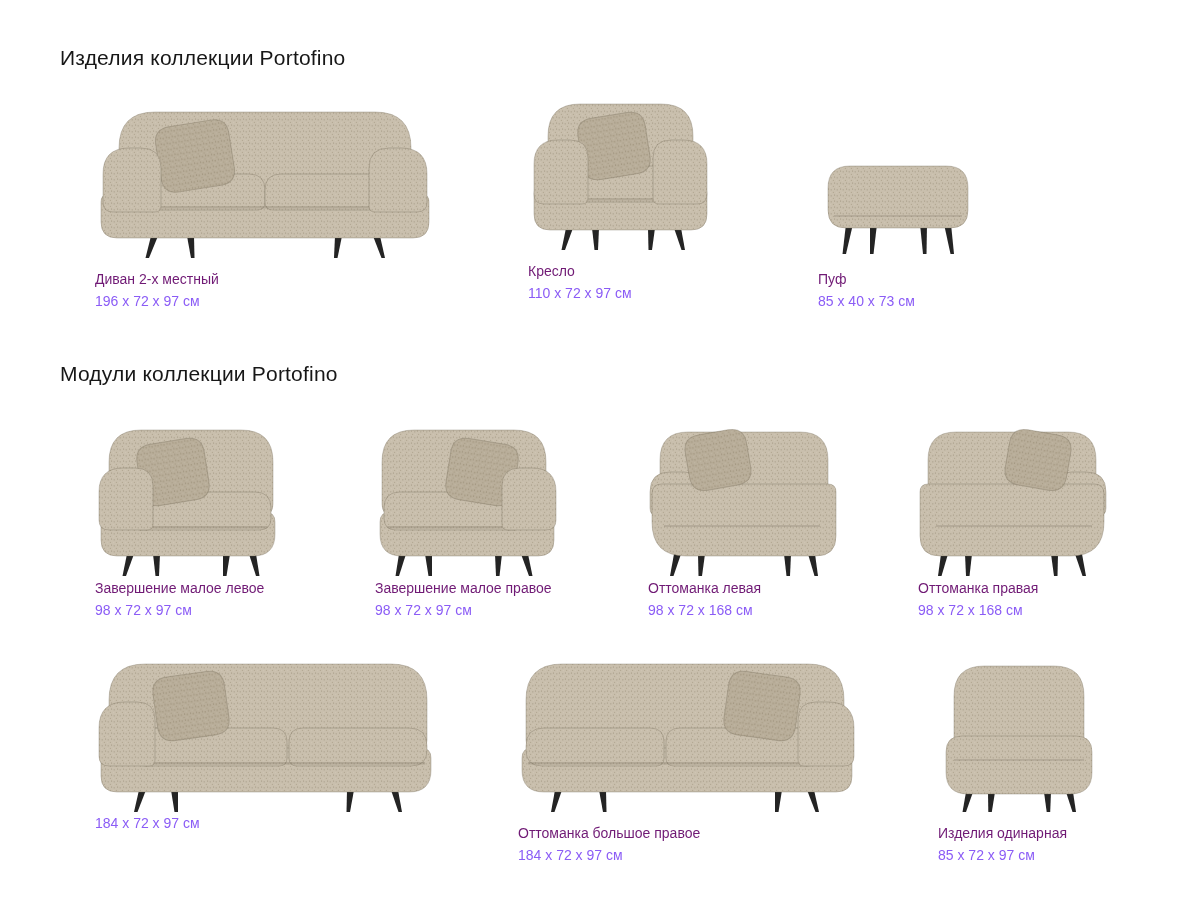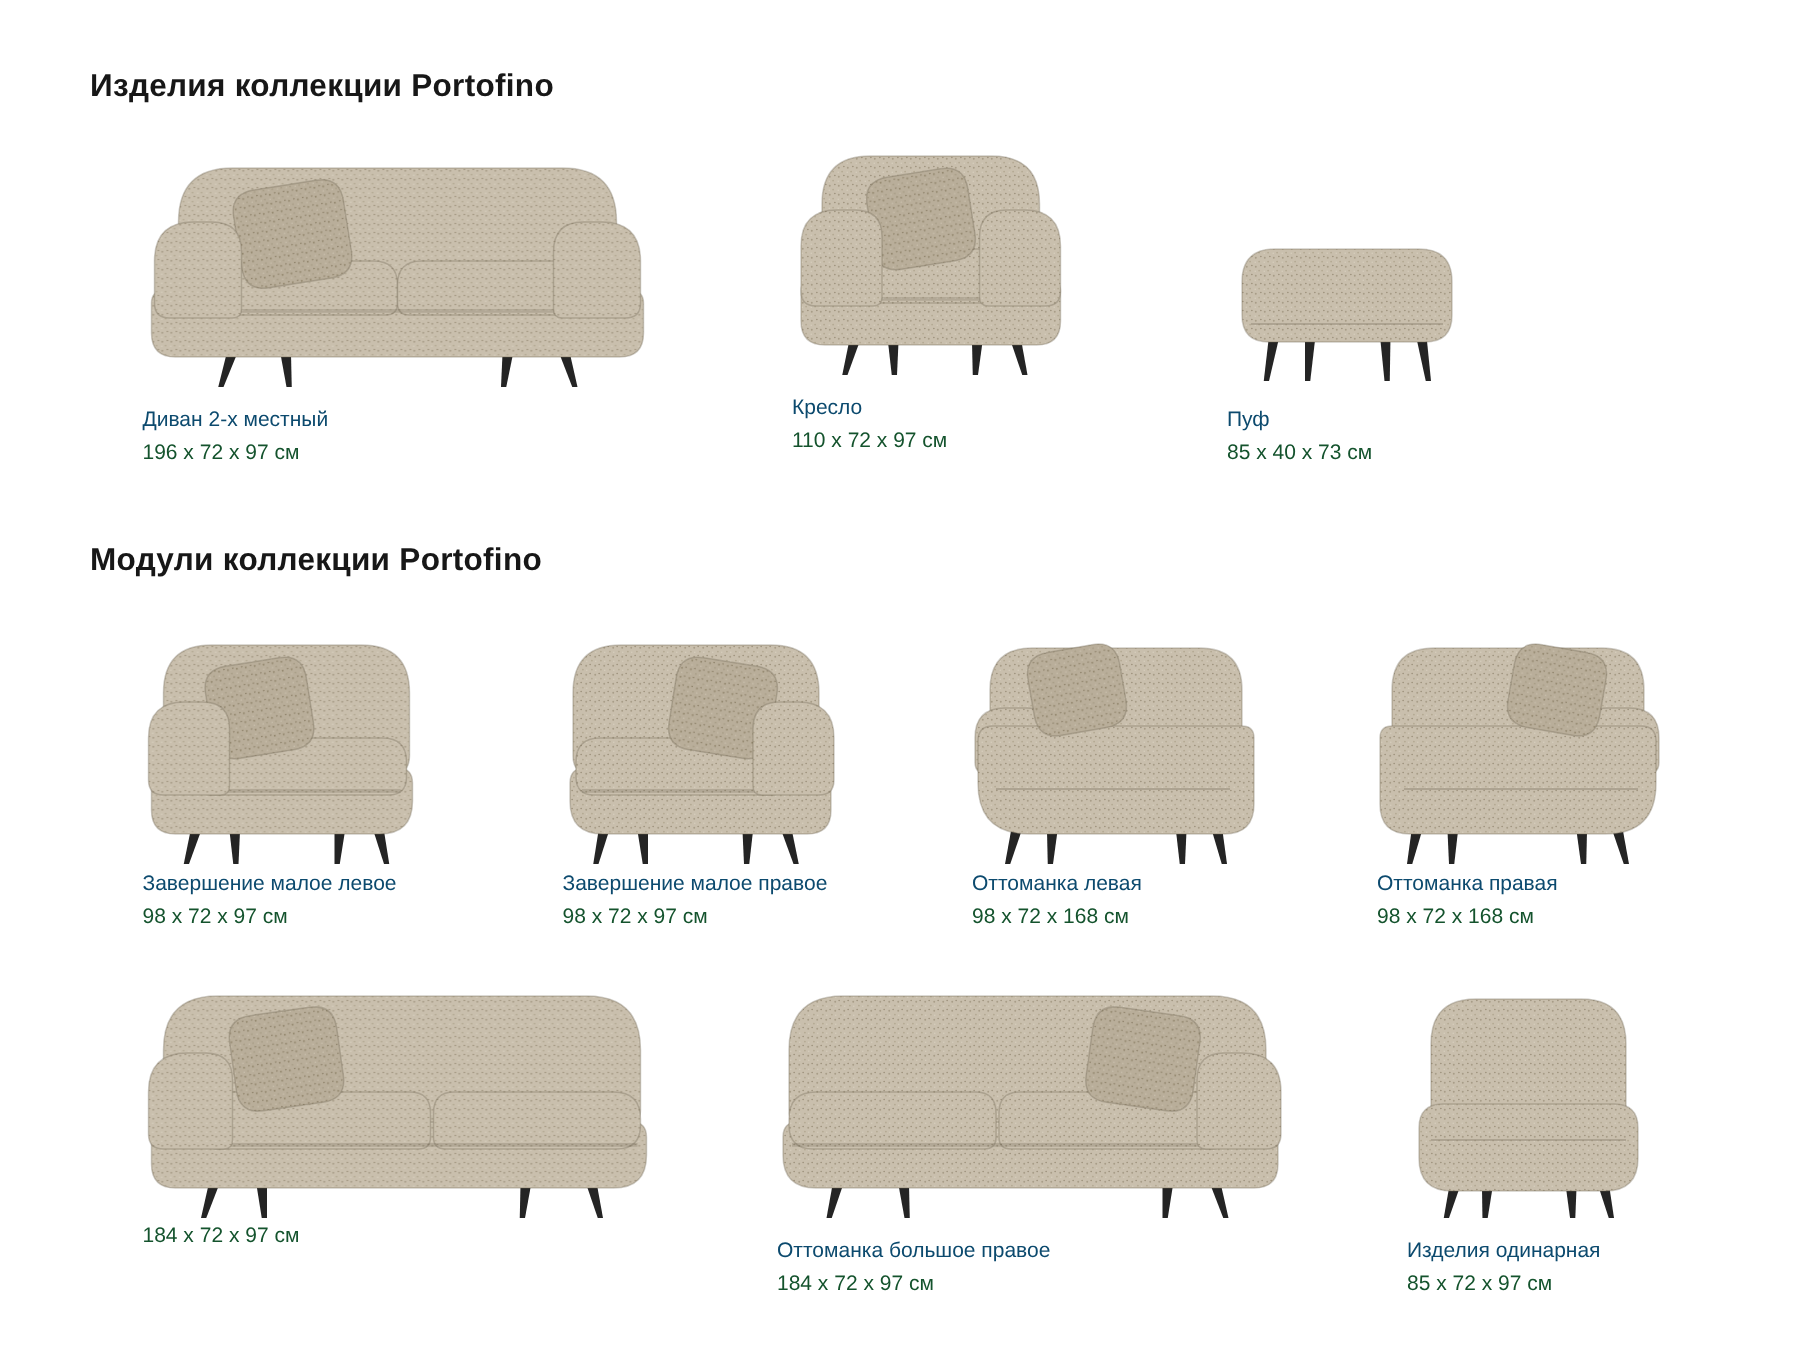--- a/index.html
+++ b/index.html
@@ -1,31 +1,31 @@
 <!DOCTYPE html>
 <html><head>
 <meta charset="utf-8">
 <style>
   html,body{margin:0;padding:0}
   body{
     width:1200px;height:900px;background:#ffffff;position:relative;overflow:hidden;
     font-family:"Liberation Sans",sans-serif;color:#1e1e1e;
   }
   .section-title{
-    position:absolute;left:60px;margin:0;font-size:21px;font-weight:700;
+    position:absolute;left:60px;margin:0;font-size:21px;font-weight:400;
     letter-spacing:.2px;color:#171717;
   }
   #title-products{top:46px}
   #title-modules{top:362px}
   .card{position:absolute}
   .fig{margin:0;display:flex;align-items:flex-end;justify-content:flex-start}
   .h158{height:158px}
   .h152{height:152px}
-  .pname{font-size:14px;font-weight:500;line-height:22px;margin-top:10px;color:#0c4a6e}
-  .pdims{font-size:14px;font-weight:400;line-height:22px;color:#14532d}
+  .pname{font-size:14px;font-weight:500;line-height:22px;margin-top:10px;color:#701a75}
+  .pdims{font-size:14px;font-weight:400;line-height:22px;color:#8b5cf6}
   .r2 .pname{margin-top:1px}
   .r1c1{left:95px;top:100px;width:340px}
   .r1c2{left:528px;top:92px;width:185px}
   .r1c3{left:818px;top:100px;width:160px}
   .r2c1{left:95px;top:424px;width:185px}
   .r2c2{left:375px;top:424px;width:185px}
   .r2c3{left:648px;top:424px;width:190px}
   .r2c4{left:918px;top:424px;width:190px}
   .r3c1{left:95px;top:654px;width:340px}
   .r3c2{left:518px;top:654px;width:340px}

